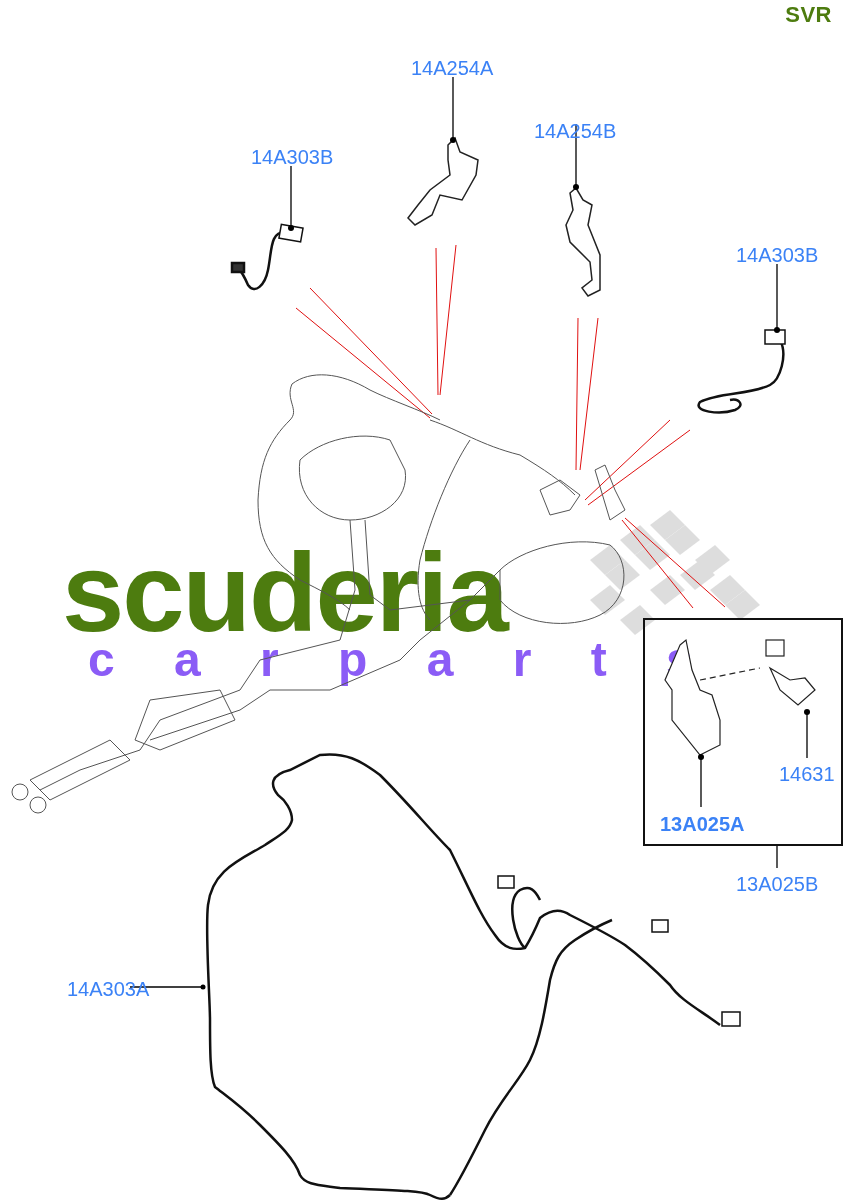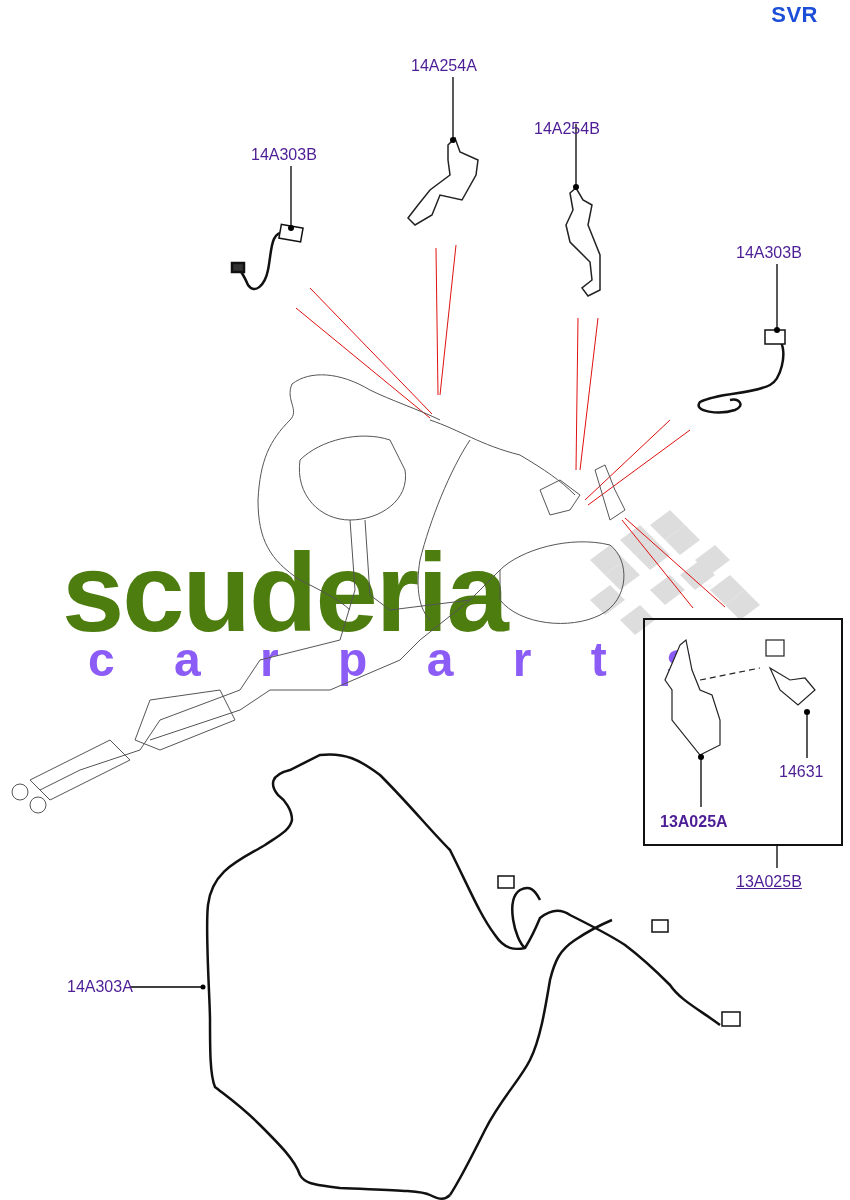--- a/index.html
+++ b/index.html
@@ -1,19 +1,19 @@
 <!DOCTYPE html>
 <html><head>
 <meta charset="utf-8">
 <style>
   html, body { margin:0; padding:0; background:#ffffff; }
   body { width:850px; height:1200px; position:relative; overflow:hidden; font-family:"Liberation Sans", sans-serif; }
   .abs { position:absolute; }
-  .title { right:32px; top:2px; font-weight:bold; font-size:22px; color:#1d4ed8; letter-spacing:0.5px; }
-  .callout { font-size:16px; color:#4c1d95; white-space:nowrap; cursor:pointer; }
+  .title { right:18px; top:2px; font-weight:bold; font-size:22px; color:#4d7c0f; letter-spacing:0.5px; }
+  .callout { font-size:20px; color:#3b82f6; white-space:nowrap; cursor:pointer; }
   .wm1 { left:62px; top:528px; font-size:112px; font-weight:bold; color:#4d7c0f; letter-spacing:-2px; font-family:Liberation Sans, sans-serif; }
   .wm2 { left:52px; top:632px; font-size:48px; color:#8b5cf6; font-weight:bold; word-spacing:46px; letter-spacing:0;margin-left:36px; }
   svg.main { position:absolute; left:0; top:0; }
   .inset { left:643px; top:618px; width:200px; height:228px; border:2px solid #111; box-sizing:border-box; }
 </style>
 </head>
 <body>
 
 <div class="abs wm1">scuderia</div>
 <div class="abs wm2">c a r   p a r t s</div>
@@ -125,14 +125,14 @@
 <div class="abs inset"></div>
 
 <div class="abs title">SVR</div>
 
 <div class="abs callout" style="left:411px;top:57px;">14A254A</div>
 <div class="abs callout" style="left:251px;top:146px;">14A303B</div>
 <div class="abs callout" style="left:534px;top:104px;margin-top:16px;">14A254B</div>
 <div class="abs callout" style="left:736px;top:244px;">14A303B</div>
 <div class="abs callout" style="left:779px;top:763px;text-align:center;">14631</div>
 <div class="abs callout" style="left:660px;top:813px;font-weight:bold;">13A025A</div>
-<div class="abs callout" style="left:736px;top:873px;text-decoration:underline;">13A025B</div>
+<div class="abs callout" style="left:736px;top:873px;">13A025B</div>
 <div class="abs callout" style="left:42px;top:978px;margin-left:25px;">14A303A</div>
 
 </body></html>

